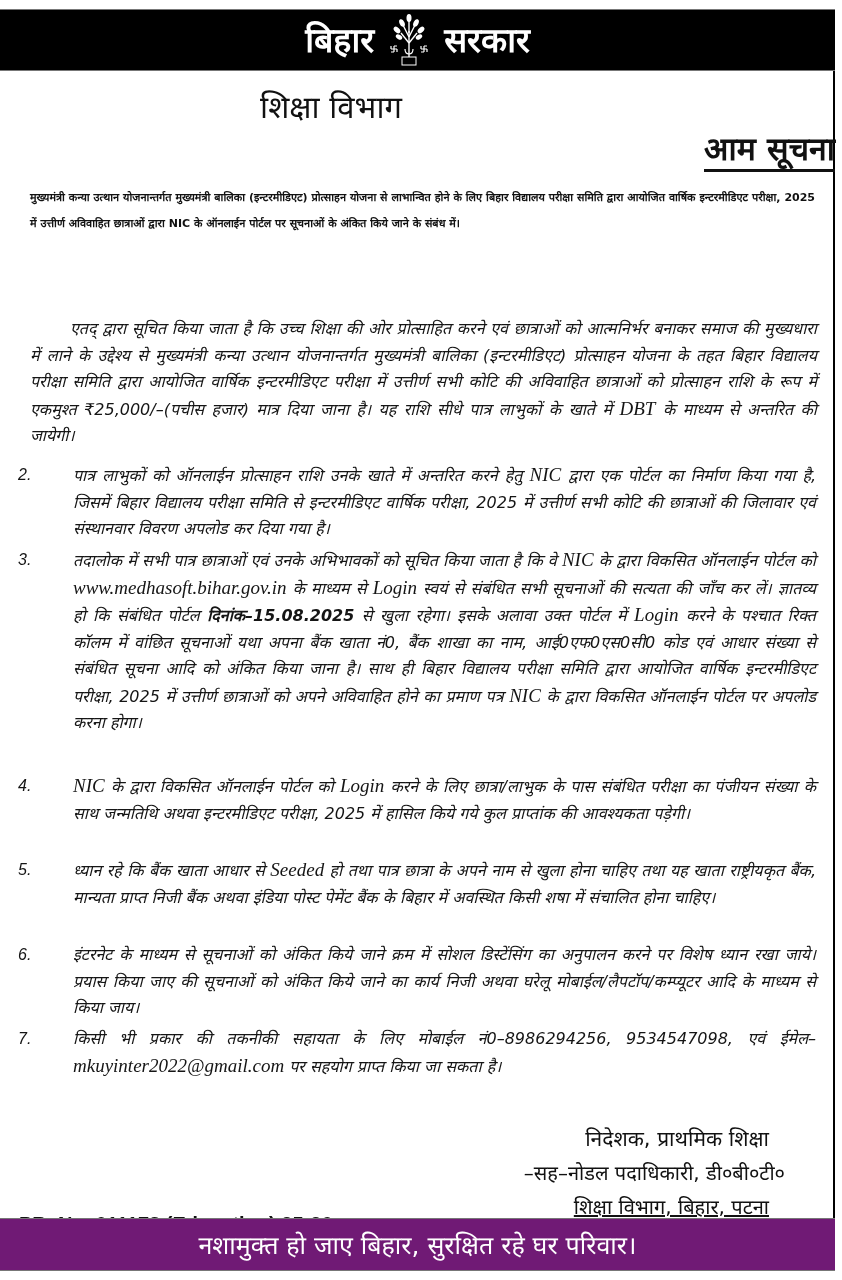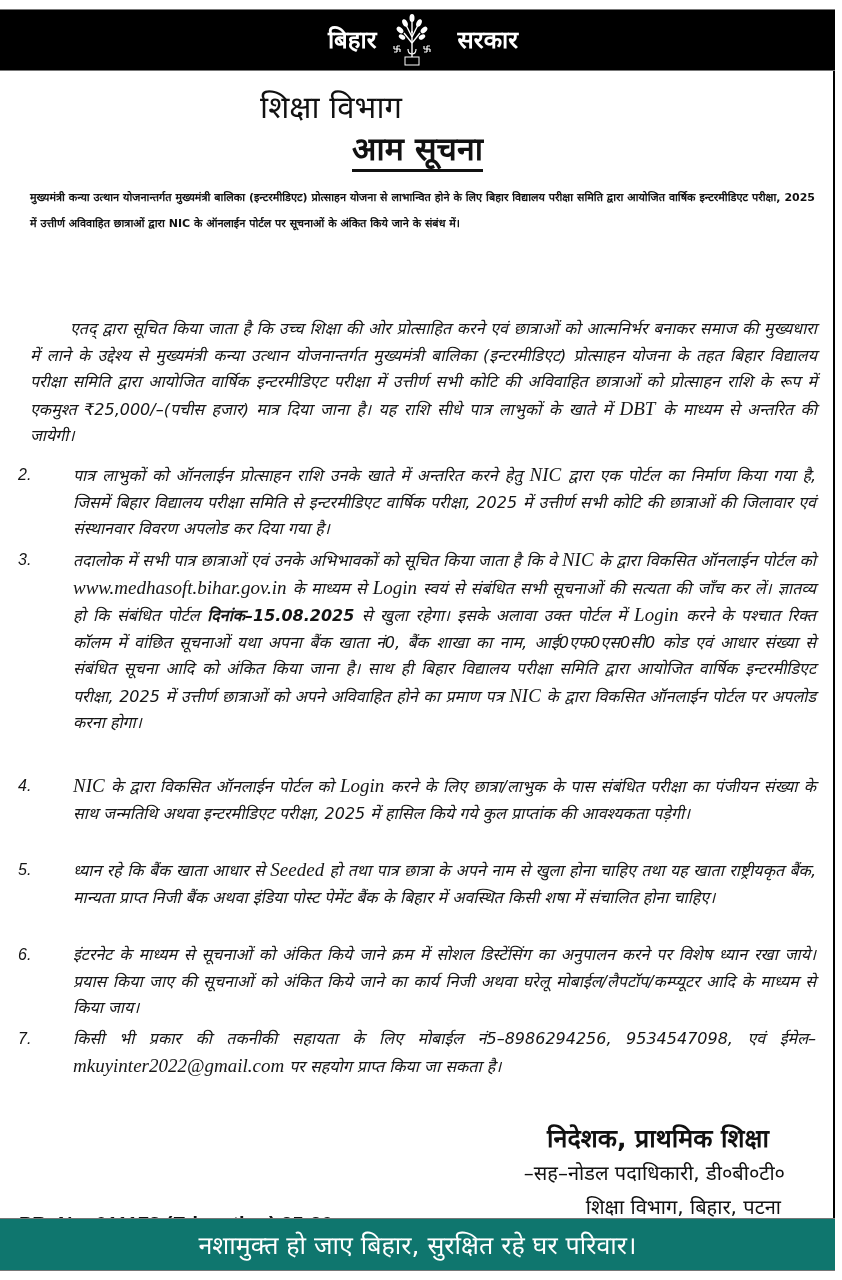--- a/index.html
+++ b/index.html
@@ -36,24 +36,23 @@
       justify-content: center;
       gap: 12px;
       border-top: 1px solid #777;
       border-bottom: 1px solid #777;
       box-sizing: border-box;
     }
     .header-word {
       color: #ffffff;
       font-family: "DejaVu Sans", sans-serif;
       font-weight: bold;
-      font-size: 24px;
+      font-size: 34px;
       letter-spacing: 0px;
       line-height: 1;
-      margin-left: 11px;
     }
     .emblem {
       width: 46px;
       height: 54px;
       display: flex;
       align-items: center;
       justify-content: center;
     }
     .dept-title {
       position: absolute;
@@ -64,21 +63,21 @@
       font-size: 31px;
       line-height: 40px;
       font-family: "DejaVu Sans", sans-serif;
       color: #111;
     }
     .notice-title {
       position: absolute;
       top: 120px;
       left: 0;
       width: 835px;
-      text-align: center;
+      text-align: right;
       font-size: 32px;
       line-height: 40px;
       font-weight: bold;
       font-family: "DejaVu Sans", sans-serif;
       color: #111;
     }
     .notice-title span {
       border-bottom: 3px solid #111;
       padding-bottom: 1px;
     }
@@ -139,46 +138,47 @@
       top: 1113px;
       text-align: right;
       font-size: 20px;
       line-height: 34px;
       color: #111;
     }
     .signature .sig-line {
       display: block;
     }
     .signature .sig-title {
-      font-weight: bold;
-      font-size: 25px;
+      font-weight: normal;
+      font-size: 21px;
       margin-right: 32px;
     }
     .signature .sig-role {
       margin-right: 16px;
     }
     .signature .sig-office {
-      margin-right: 20px;
+      margin-right: 32px;
+      text-decoration: underline;
     }
     .pr-no {
       position: absolute;
       left: 19px;
       top: 1204px;
       font-family: "Liberation Sans", sans-serif;
       font-weight: bold;
       font-size: 20px;
       color: #111;
     }
     .footer-bar {
       position: absolute;
       left: 0;
       top: 1209px;
       width: 835px;
       height: 53px;
-      background: #0f766e;
+      background: #701a75;
       color: #ffffff;
       text-align: center;
       font-size: 25px;
       line-height: 53px;
       font-family: "DejaVu Sans", sans-serif;
       border-top: 1px solid #777;
       border-bottom: 1px solid #777;
       box-sizing: border-box;
     }
   </style>
@@ -264,21 +264,21 @@
   <div class="item body-text" style="top:933px;">
     <div class="item-num">6.</div>
     <div class="item-text">
       <span>इंटरनेट के माध्यम से सूचनाओं को अंकित किये जाने क्रम में सोशल डिस्टेंसिंग का अनुपालन करने पर विशेष ध्यान रखा जाये। प्रयास किया जाए की सूचनाओं को अंकित किये जाने का कार्य निजी अथवा घरेलू मोबाईल/लैपटॉप/कम्प्यूटर आदि के माध्यम से किया जाय।</span>
     </div>
   </div>
 
   <div class="item body-text" style="top:1017px;">
     <div class="item-num">7.</div>
     <div class="item-text">
-      <span>किसी भी प्रकार की तकनीकी सहायता के लिए मोबाईल नं5–8986294256, 9534547098, एवं ईमेल–</span><span class="latin">mkuyinter2022@gmail.com</span><span> पर सहयोग प्राप्त किया जा सकता है।</span>
+      <span>किसी भी प्रकार की तकनीकी सहायता के लिए मोबाईल नं0–8986294256, 9534547098, एवं ईमेल–</span><span class="latin">mkuyinter2022@gmail.com</span><span> पर सहयोग प्राप्त किया जा सकता है।</span>
     </div>
   </div>
 
   <div class="signature">
     <span class="sig-line sig-title">निदेशक, प्राथमिक शिक्षा</span>
     <span class="sig-line sig-role">–सह–नोडल पदाधिकारी, डी०बी०टी०</span>
     <span class="sig-line sig-office">शिक्षा विभाग, बिहार, पटना</span>
   </div>
 
   <div class="pr-no">PR. No. 011178 (Education) 25-26</div>

